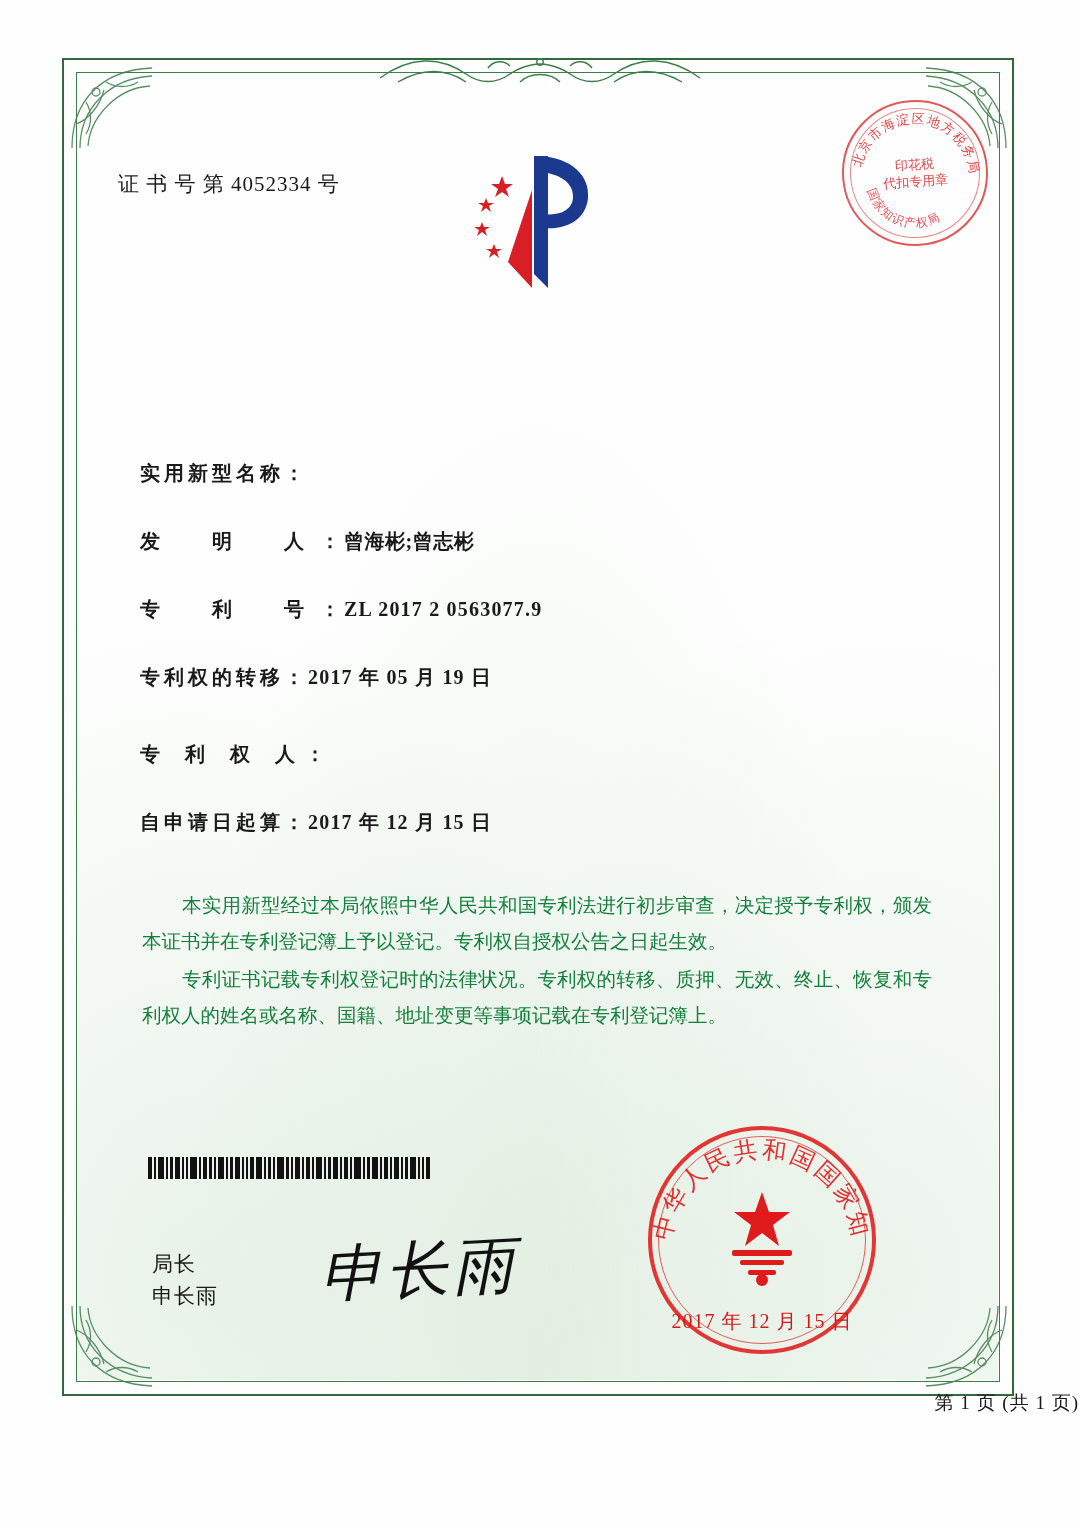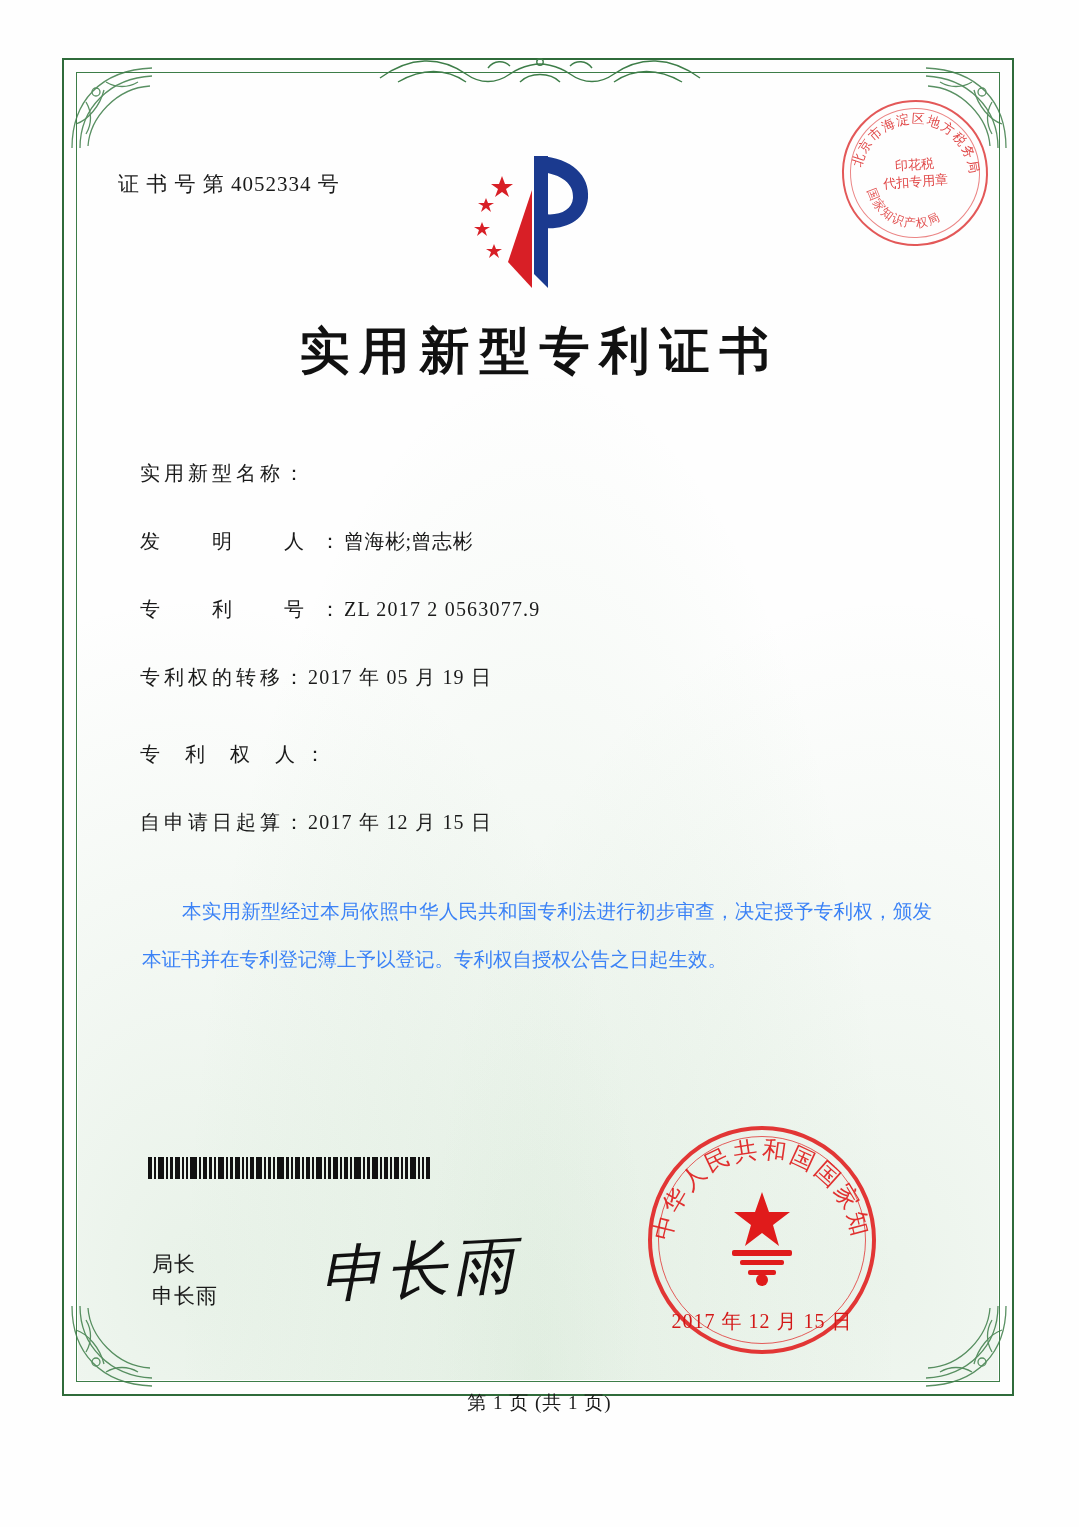--- a/index.html
+++ b/index.html
@@ -162,20 +162,21 @@
     left: 140px;
     top: 460px;
     width: 800px;
   }
   .field-row {
     display: flex;
     align-items: baseline;
     font-size: 20px;
     margin-bottom: 41px;
     white-space: nowrap;
+    font-weight: bold;
   }
   .field-label {
     min-width: 128px;
     letter-spacing: 0px;
   }
   .field-label.sp1 { letter-spacing: 10px; margin-top: 9px; }
   .field-label.sp2 { letter-spacing: 16px; }
   .field-label.sp3 { letter-spacing: 4px; }
   .field-colon { margin-right: 4px; }
   .field-value { letter-spacing: 0.5px; }
@@ -190,23 +191,23 @@
     border-radius: 50%;
   }
 
   
   .body-text {
     position: absolute;
     left: 142px;
     top: 888px;
     width: 790px;
     font-size: 19.5px;
-    line-height: 48px;
+    line-height: 36px;
     text-align: justify;
-    color: #3b82f6;
+    color: #15803d;
   }
   .body-text p {
     margin: 0 0 2px 0;
     text-indent: 40px;
   }
 
   
   .barcode {
     position: absolute;
     left: 148px;
@@ -288,21 +289,21 @@
     letter-spacing: 1px;
     white-space: nowrap;
   }
 
   
   .page-footer {
     position: absolute;
     left: 0;
     top: 1390px;
     width: 1079px;
-    text-align: center;
+    text-align: right;
     font-size: 19px;
     letter-spacing: 1px;
     color: #1a1a1a;
   }
 </style>
 </head>
 <body>
 
 <div class="cert">
 
@@ -398,21 +399,20 @@
       <text font-family="Liberation Serif, serif" font-size="13" fill="#d33" opacity="0.9" letter-spacing="1.5">
         <textPath href="#arcTop" startOffset="6%">北京市海淀区地方税务局</textPath>
       </text>
       <text font-family="Liberation Serif, serif" font-size="12" fill="#d33" opacity="0.85" letter-spacing="1.2">
         <textPath href="#arcBottom" startOffset="8%">国家知识产权局</textPath>
       </text>
     </svg>
     <div class="mid">印花税<br>代扣专用章</div>
   </div>
 
-  <div class="doc-title">实用新型专利证书</div>
 
   <div class="fields">
 
     <div class="field-row">
       <span class="field-label sp3">实用新型名称</span>
       <span class="field-colon">：</span>
     </div>
 
     <div class="field-row">
       <span class="field-label sp2">发　明　人</span>
@@ -442,20 +442,21 @@
       <span class="field-colon">：</span>
       <span class="field-value roman">2017 年 12 月 15 日</span>
     </div>
 
   </div>
 
   <div class="tiny-dot"></div>
 
   <div class="body-text">
     <p>本实用新型经过本局依照中华人民共和国专利法进行初步审查，决定授予专利权，颁发本证书并在专利登记簿上予以登记。专利权自授权公告之日起生效。</p>
+    <p>专利证书记载专利权登记时的法律状况。专利权的转移、质押、无效、终止、恢复和专利权人的姓名或名称、国籍、地址变更等事项记载在专利登记簿上。</p>
   </div>
 
   <div class="barcode">
     <i style="width:4px"></i>
       <i style="width:2px"></i>
       <i style="width:6px"></i>
       <i style="width:2px"></i>
     <i style="width:3px"></i>
       <i style="width:5px"></i>
       <i style="width:2px"></i>

